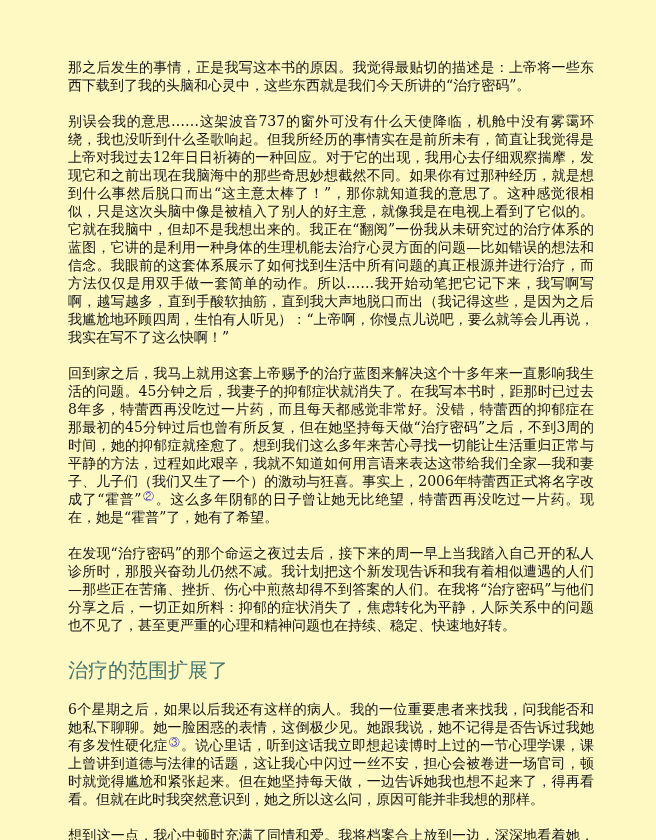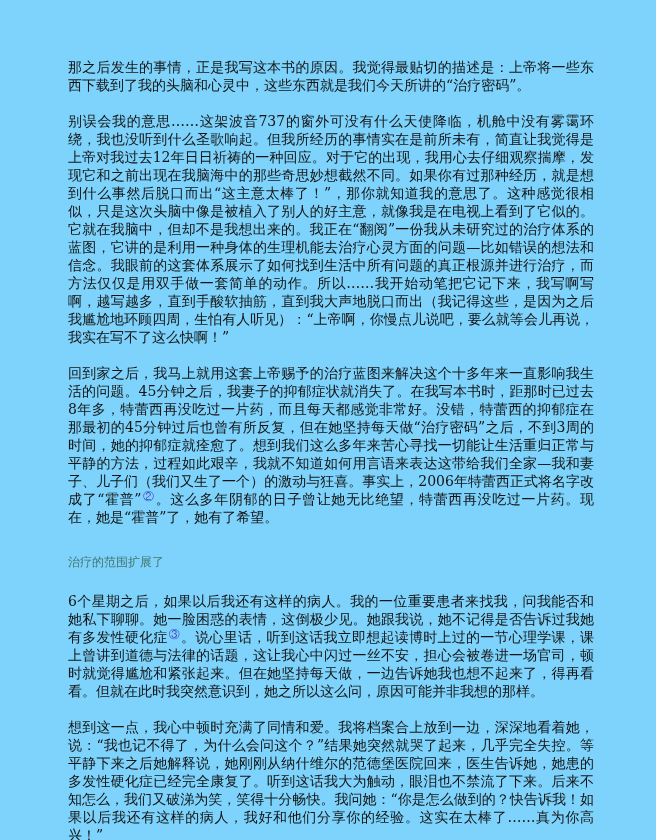--- a/index.html
+++ b/index.html
@@ -10,33 +10,33 @@
   body {
     width: 656px;
     height: 840px;
     overflow: hidden;
   }
   .page {
     box-sizing: border-box;
     width: 656px;
     height: 840px;
     padding: 58px 62px 20px 68px;
-    background: #7dd3fc;
+    background: #fef9c3;
     font-family: "DejaVu Serif", "Liberation Serif", serif;
     font-size: 14px;
     line-height: 18px;
     color: #141414;
     text-align: justify;
   }
   .page p {
     margin: 0 0 18px 0;
   }
   .section-heading {
     font-family: "DejaVu Serif", "Liberation Serif", serif;
-    font-size: 12px;
+    font-size: 20px;
     font-weight: normal;
     color: #44756e;
     margin: 26px 0 20px 0;
     line-height: 20px;
     text-align: left;
   }
   .footnote-marker {
     color: #4747c2;
     font-size: 11px;
     line-height: 0;
@@ -50,20 +50,21 @@
 <body>
 
 <div class="page">
 
   <p>那之后发生的事情，正是我写这本书的原因。我觉得最贴切的描述是：上帝将一些东西下载到了我的头脑和心灵中，这些东西就是我们今天所讲的“治疗密码”。</p>
 
   <p>别误会我的意思……这架波音737的窗外可没有什么天使降临，机舱中没有雾霭环绕，我也没听到什么圣歌响起。但我所经历的事情实在是前所未有，简直让我觉得是上帝对我过去12年日日祈祷的一种回应。对于它的出现，我用心去仔细观察揣摩，发现它和之前出现在我脑海中的那些奇思妙想截然不同。如果你有过那种经历，就是想到什么事然后脱口而出“这主意太棒了！”，那你就知道我的意思了。这种感觉很相似，只是这次头脑中像是被植入了别人的好主意，就像我是在电视上看到了它似的。它就在我脑中，但却不是我想出来的。我正在“翻阅”一份我从未研究过的治疗体系的蓝图，它讲的是利用一种身体的生理机能去治疗心灵方面的问题—比如错误的想法和信念。我眼前的这套体系展示了如何找到生活中所有问题的真正根源并进行治疗，而方法仅仅是用双手做一套简单的动作。所以……我开始动笔把它记下来，我写啊写啊，越写越多，直到手酸软抽筋，直到我大声地脱口而出（我记得这些，是因为之后我尴尬地环顾四周，生怕有人听见）：“上帝啊，你慢点儿说吧，要么就等会儿再说，我实在写不了这么快啊！”</p>
 
   <p><span>回到家之后，我马上就用这套上帝赐予的治疗蓝图来解决这个十多年来一直影响我生活的问题。45分钟之后，我妻子的抑郁症状就消失了。在我写本书时，距那时已过去8年多，特蕾西再没吃过一片药，而且每天都感觉非常好。没错，特蕾西的抑郁症在那最初的45分钟过后也曾有所反复，但在她坚持每天做“治疗密码”之后，不到3周的时间，她的抑郁症就痊愈了。想到我们这么多年来苦心寻找一切能让生活重归正常与平静的方法，过程如此艰辛，我就不知道如何用言语来表达这带给我们全家—我和妻子、儿子们（我们又生了一个）的激动与狂喜。事实上，2006年特蕾西正式将名字改成了“霍普”</span><sup class="footnote-marker">②</sup><span>。这么多年阴郁的日子曾让她无比绝望，特蕾西再没吃过一片药。现在，她是“霍普”了，她有了希望。</span></p>
 
+  <p>在发现“治疗密码”的那个命运之夜过去后，接下来的周一早上当我踏入自己开的私人诊所时，那股兴奋劲儿仍然不减。我计划把这个新发现告诉和我有着相似遭遇的人们—那些正在苦痛、挫折、伤心中煎熬却得不到答案的人们。在我将“治疗密码”与他们分享之后，一切正如所料：抑郁的症状消失了，焦虑转化为平静，人际关系中的问题也不见了，甚至更严重的心理和精神问题也在持续、稳定、快速地好转。</p>
 
   <h2 class="section-heading">治疗的范围扩展了</h2>
 
   <p><span>6个星期之后，如果以后我还有这样的病人。我的一位重要患者来找我，问我能否和她私下聊聊。她一脸困惑的表情，这倒极少见。她跟我说，她不记得是否告诉过我她有多发性硬化症</span><sup class="footnote-marker">③</sup><span>。说心里话，听到这话我立即想起读博时上过的一节心理学课，课上曾讲到道德与法律的话题，这让我心中闪过一丝不安，担心会被卷进一场官司，顿时就觉得尴尬和紧张起来。但在她坚持每天做，一边告诉她我也想不起来了，得再看看。但就在此时我突然意识到，她之所以这么问，原因可能并非我想的那样。</span></p>
 
   <p>想到这一点，我心中顿时充满了同情和爱。我将档案合上放到一边，深深地看着她，说：“我也记不得了，为什么会问这个？”结果她突然就哭了起来，几乎完全失控。等平静下来之后她解释说，她刚刚从纳什维尔的范德堡医院回来，医生告诉她，她患的多发性硬化症已经完全康复了。听到这话我大为触动，眼泪也不禁流了下来。后来不知怎么，我们又破涕为笑，笑得十分畅快。我问她：“你是怎么做到的？快告诉我！如果以后我还有这样的病人，我好和他们分享你的经验。这实在太棒了……真为你高兴！”</p>
 
 </div>
 
 </body></html>

